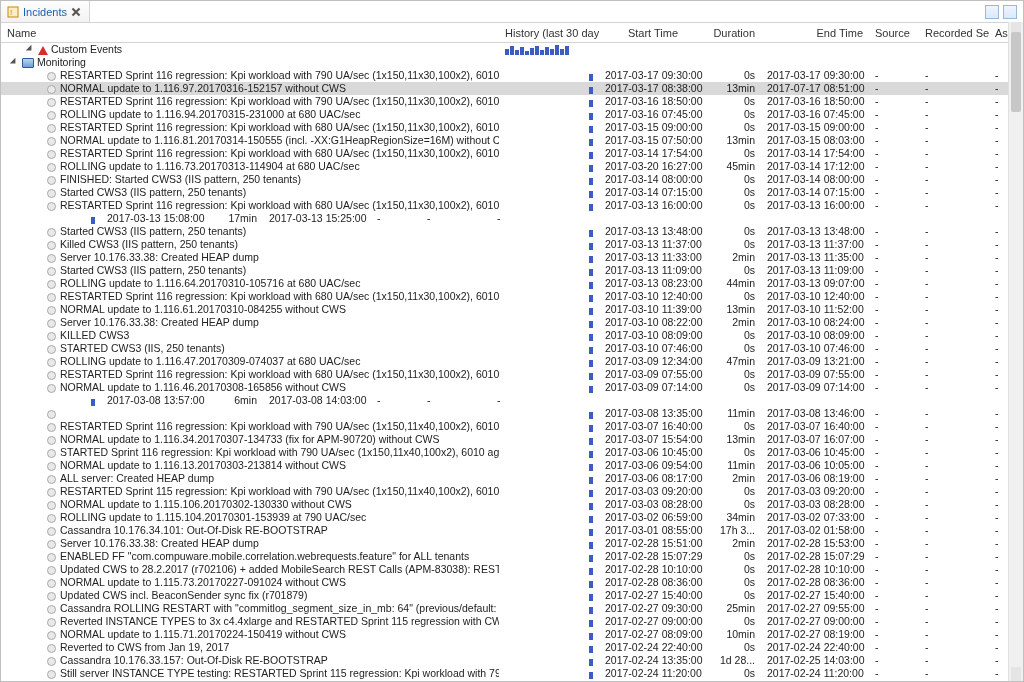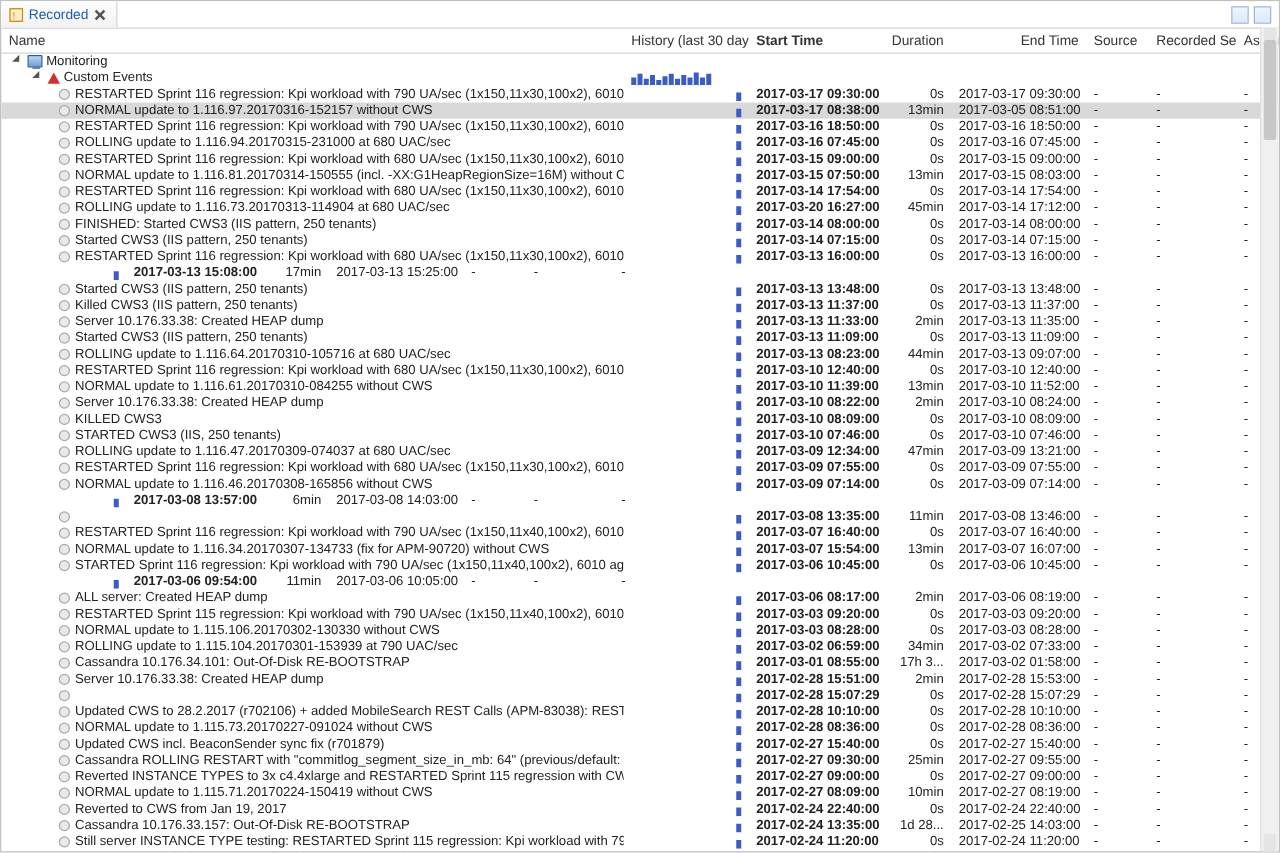--- a/index.html
+++ b/index.html
@@ -10,21 +10,21 @@
 .tab-label { color: #1b5eab; }
 .tab-close { width: 10px; height: 10px; position: relative; }
 .tab-close::before, .tab-close::after { content:""; position:absolute; left:4px; top:0; width:2px; height:10px; background:#555; }
 .tab-close::before { transform: rotate(45deg);} .tab-close::after { transform: rotate(-45deg);}
 .toolbar-icons { margin-left: auto; display: flex; align-items: center; gap: 4px; padding-right: 6px; }
 .icon-btn { width:14px; height:14px; border:1px solid #9cb8d8; background: linear-gradient(#eef5ff,#dbe9fb); }
 .header-row { display: flex; align-items: center; height: 20px; border-bottom: 1px solid #d4d4d4; }
 .header-row .col { color:#333; padding: 0 6px; font-size: 11px; white-space: nowrap; overflow:hidden; }
 .col-name { flex: 0 0 498px; }
 .col-hist { flex: 0 0 100px; }
-.col-start { flex: 0 0 108px; text-align: left; font-weight: bold; }
+.col-start { flex: 0 0 108px; text-align: center; }
 .col-dur { flex: 0 0 54px; text-align: right; }
 .col-end  { flex: 0 0 108px; text-align: right; }
 .col-src  { flex: 0 0 50px; }
 .col-rec  { flex: 0 0 70px; }
 .col-asg  { flex: 0 0 60px; }
 .row { display: flex; align-items: center; height: 13px; border-bottom: 1px solid transparent; }
 .row .col { padding: 0 6px; font-size: 10.5px; white-space: nowrap; overflow:hidden; }
 .selected { background: #d9d9d9; }
 .tree-indent { display:inline-block; }
 .chevron { display:inline-block; width:9px; height:9px; margin-right:2px; position:relative; }
@@ -45,21 +45,21 @@
 <body>
 
 <div class="tabbar">
   <div class="tab">
     <span class="tab-icon">
       <svg width="12" height="12" viewBox="0 0 12 12">
           <rect x="1" y="1" width="10" height="10" fill="#fdecc8" stroke="#c78a00"></rect>
           <text x="3" y="9" font-size="8" fill="#c78a00">!</text>
         </svg>
     </span>
-    <span class="tab-label">Recorded</span>
+    <span class="tab-label">Incidents</span>
     <span class="tab-close"></span>
   </div>
   <div class="toolbar-icons">
     <span class="icon-btn"></span>
     <span class="icon-btn"></span>
   </div>
 </div>
 
 <div class="header-row">
   <div class="col col-name">Name</div>
@@ -67,42 +67,42 @@
   <div class="col col-start">Start Time</div>
   <div class="col col-dur">Duration</div>
   <div class="col col-end">End Time</div>
   <div class="col col-src">Source</div>
   <div class="col col-rec">Recorded Sessi...</div>
   <div class="col col-asg">Assignee</div>
 </div>
 
 <div class="rows-container">
   <div class="row">
-    <div class="col col-name"><span class="tree-indent" style="width:4px"></span><span class="chevron"></span><span class="icon-monitor"></span> <span>Monitoring</span></div>
-  </div>
-  <div class="row">
     <div class="col col-name"><span class="tree-indent" style="width:20px"></span><span class="chevron"></span><span class="icon-warn"></span> <span>Custom Events</span></div>
     <div class="col col-hist">
         <div class="history-sparkline">
           <span style="height:6px"></span>
           <span style="height:9px"></span>
           <span style="height:5px"></span>
           <span style="height:8px"></span>
           <span style="height:4px"></span>
           <span style="height:7px"></span>
           <span style="height:9px"></span>
           <span style="height:5px"></span>
           <span style="height:8px"></span>
           <span style="height:6px"></span>
           <span style="height:10px"></span>
           <span style="height:6px"></span>
           <span style="height:9px"></span>
         </div>
       </div>
   </div>
+  <div class="row">
+    <div class="col col-name"><span class="tree-indent" style="width:4px"></span><span class="chevron"></span><span class="icon-monitor"></span> <span>Monitoring</span></div>
+  </div>
   <div id="event-rows">
       <div class="row">
         <div class="col col-name"><span class="tree-indent" style="width:40px"></span><span class="icon-bulb"></span><span>RESTARTED Sprint 116 regression: Kpi workload with 790 UA/sec (1x150,11x30,100x2), 6010 agents + WebUI load tests - JDK8u102</span></div>
         <div class="col col-hist">
           <div class="history-sparkline" style="justify-content:flex-end">
             <span style="height:7px"></span>
           </div>
         </div>
         <div class="col col-start">2017-03-17 09:30:00</div>
         <div class="col col-dur">0s</div>
@@ -113,21 +113,21 @@
       </div>
       <div class="row selected">
         <div class="col col-name"><span class="tree-indent" style="width:40px"></span><span class="icon-bulb"></span><span>NORMAL update to 1.116.97.20170316-152157 without CWS</span></div>
         <div class="col col-hist">
           <div class="history-sparkline" style="justify-content:flex-end">
             <span style="height:7px"></span>
           </div>
         </div>
         <div class="col col-start">2017-03-17 08:38:00</div>
         <div class="col col-dur">13min</div>
-        <div class="col col-end">2017-03-05 08:51:00</div>
+        <div class="col col-end">2017-07-17 08:51:00</div>
         <div class="col col-src">-</div>
         <div class="col col-rec">-</div>
         <div class="col col-asg">-</div>
       </div>
       <div class="row">
         <div class="col col-name"><span class="tree-indent" style="width:40px"></span><span class="icon-bulb"></span><span>RESTARTED Sprint 116 regression: Kpi workload with 790 UA/sec (1x150,11x30,100x2), 6010 agents + WebUI load tests - JDK8u102</span></div>
         <div class="col col-hist">
           <div class="history-sparkline" style="justify-content:flex-end">
             <span style="height:7px"></span>
           </div>
@@ -509,20 +509,21 @@
           </div>
         </div>
         <div class="col col-start">2017-03-06 10:45:00</div>
         <div class="col col-dur">0s</div>
         <div class="col col-end">2017-03-06 10:45:00</div>
         <div class="col col-src">-</div>
         <div class="col col-rec">-</div>
         <div class="col col-asg">-</div>
       </div>
       <div class="row">
+        <div class="col col-name"><span class="tree-indent" style="width:40px"></span><span class="icon-bulb"></span><span>NORMAL update to 1.116.13.20170303-213814 without CWS</span></div>
         <div class="col col-hist">
           <div class="history-sparkline" style="justify-content:flex-end">
             <span style="height:7px"></span>
           </div>
         </div>
         <div class="col col-start">2017-03-06 09:54:00</div>
         <div class="col col-dur">11min</div>
         <div class="col col-end">2017-03-06 10:05:00</div>
         <div class="col col-src">-</div>
         <div class="col col-rec">-</div>
@@ -606,21 +607,21 @@
           </div>
         </div>
         <div class="col col-start">2017-02-28 15:51:00</div>
         <div class="col col-dur">2min</div>
         <div class="col col-end">2017-02-28 15:53:00</div>
         <div class="col col-src">-</div>
         <div class="col col-rec">-</div>
         <div class="col col-asg">-</div>
       </div>
       <div class="row">
-        <div class="col col-name"><span class="tree-indent" style="width:40px"></span><span class="icon-bulb"></span></div>
+        <div class="col col-name"><span class="tree-indent" style="width:40px"></span><span class="icon-bulb"></span><span>ENABLED FF "com.compuware.mobile.correlation.webrequests.feature" for ALL tenants</span></div>
         <div class="col col-hist">
           <div class="history-sparkline" style="justify-content:flex-end">
             <span style="height:7px"></span>
           </div>
         </div>
         <div class="col col-start">2017-02-28 15:07:29</div>
         <div class="col col-dur">0s</div>
         <div class="col col-end">2017-02-28 15:07:29</div>
         <div class="col col-src">-</div>
         <div class="col col-rec">-</div>

